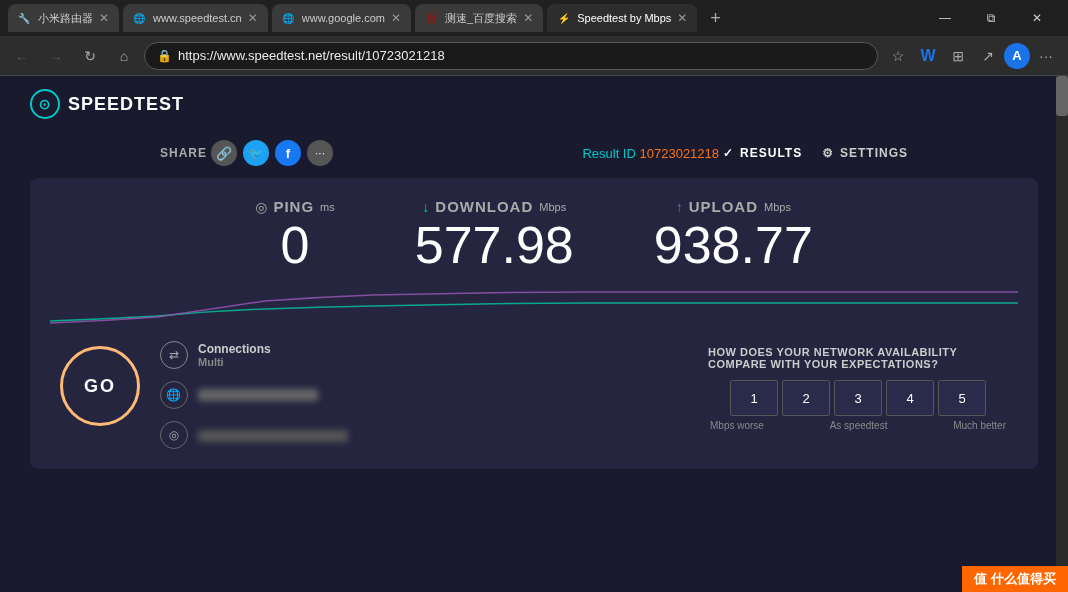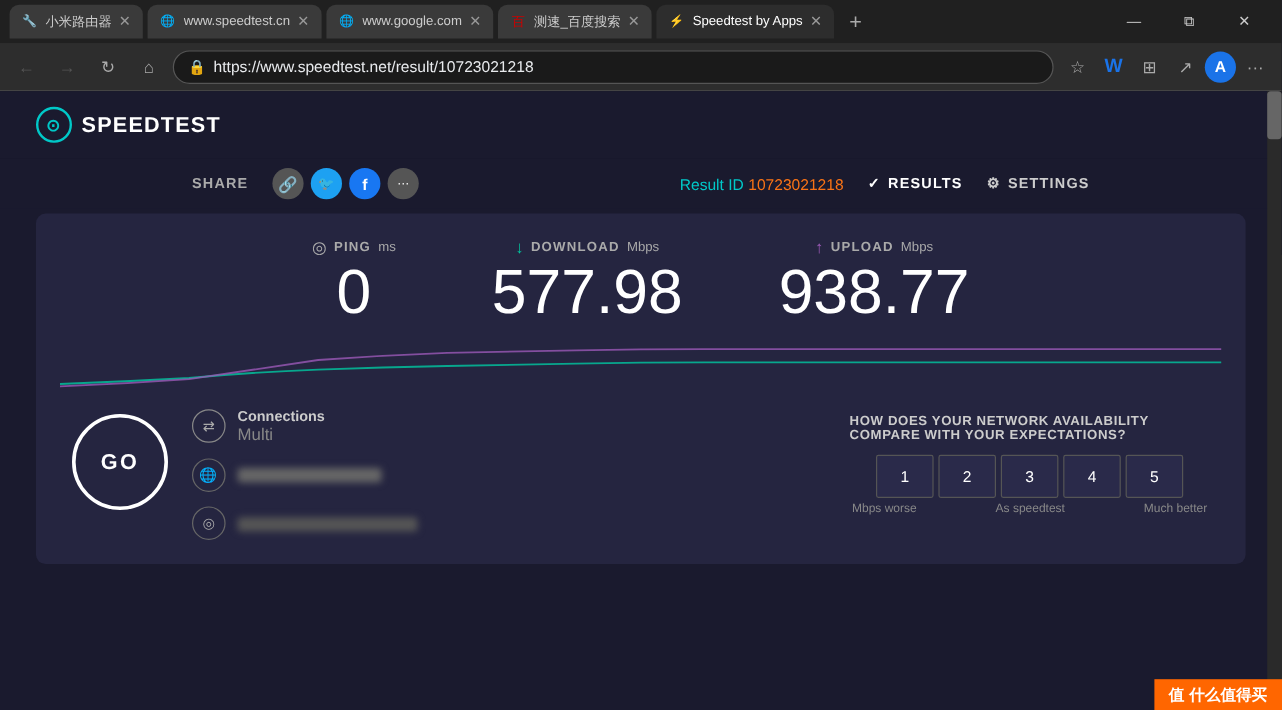--- a/index.html
+++ b/index.html
@@ -190,21 +190,21 @@
       cursor: pointer;
       text-decoration: none;
     }
 
     
     .share-bar {
       display: flex;
       align-items: center;
       padding: 8px 160px;
       background: #1a1a2e;
-      gap: 20px;
+      gap: 4px;
     }
     .share-label {
       color: #aaa;
       font-size: 12px;
       font-weight: 600;
       letter-spacing: 1px;
     }
     .share-icons {
       display: flex;
       gap: 6px;
@@ -274,21 +274,21 @@
       gap: 6px;
       margin-bottom: 4px;
     }
     .metric-icon {
       font-size: 14px;
     }
     .metric-icon.ping { color: #aaa; }
     .metric-icon.download { color: #00c8a0; }
     .metric-icon.upload { color: #9b59b6; }
     .metric-label {
-      font-size: 11px;
+      font-size: 15px;
       font-weight: 700;
       color: #aaa;
       letter-spacing: 1px;
     }
     .metric-unit {
       font-size: 11px;
       color: #aaa;
       font-weight: 400;
     }
     .metric-value {
@@ -314,21 +314,21 @@
     .card-bottom {
       display: flex;
       align-items: flex-start;
       margin-top: 10px;
       gap: 20px;
     }
 
     .go-button {
       width: 80px; height: 80px;
       border-radius: 50%;
-      border: 3px solid #ffffff;
+      border: 3px solid #fdba74;
       background: transparent;
       color: white;
       font-size: 18px;
       font-weight: 700;
       cursor: pointer;
       display: flex;
       align-items: center;
       justify-content: center;
       letter-spacing: 2px;
       flex-shrink: 0;
@@ -358,22 +358,23 @@
     .conn-info {
       display: flex;
       flex-direction: column;
     }
     .conn-label {
       font-size: 12px;
       color: #ccc;
       font-weight: 600;
     }
     .conn-value {
-      font-size: 14px;
+      font-size: 11px;
       color: #888;
+      font-weight: bold;
     }
     .conn-blurred {
       width: 120px;
       height: 12px;
       background: #666;
       border-radius: 3px;
       filter: blur(3px);
     }
     .conn-blurred-sm {
       width: 150px;
@@ -479,21 +480,21 @@
       <span class="tab-label">www.google.com</span>
       <span class="tab-close">✕</span>
     </div>
     <div class="tab">
       <span class="tab-favicon" style="color:#cc0000; font-size:11px;">百</span>
       <span class="tab-label">测速_百度搜索</span>
       <span class="tab-close">✕</span>
     </div>
     <div class="tab active">
       <span class="tab-favicon" style="color:#00c8c8;">⚡</span>
-      <span class="tab-label">Speedtest by Apps</span>
+      <span class="tab-label">Speedtest by Mbps</span>
       <span class="tab-close">✕</span>
     </div>
     <div class="new-tab-btn">+</div>
     <div class="window-controls">
       <div class="win-btn">—</div>
       <div class="win-btn">⧉</div>
       <div class="win-btn close">✕</div>
     </div>
   </div>
 

